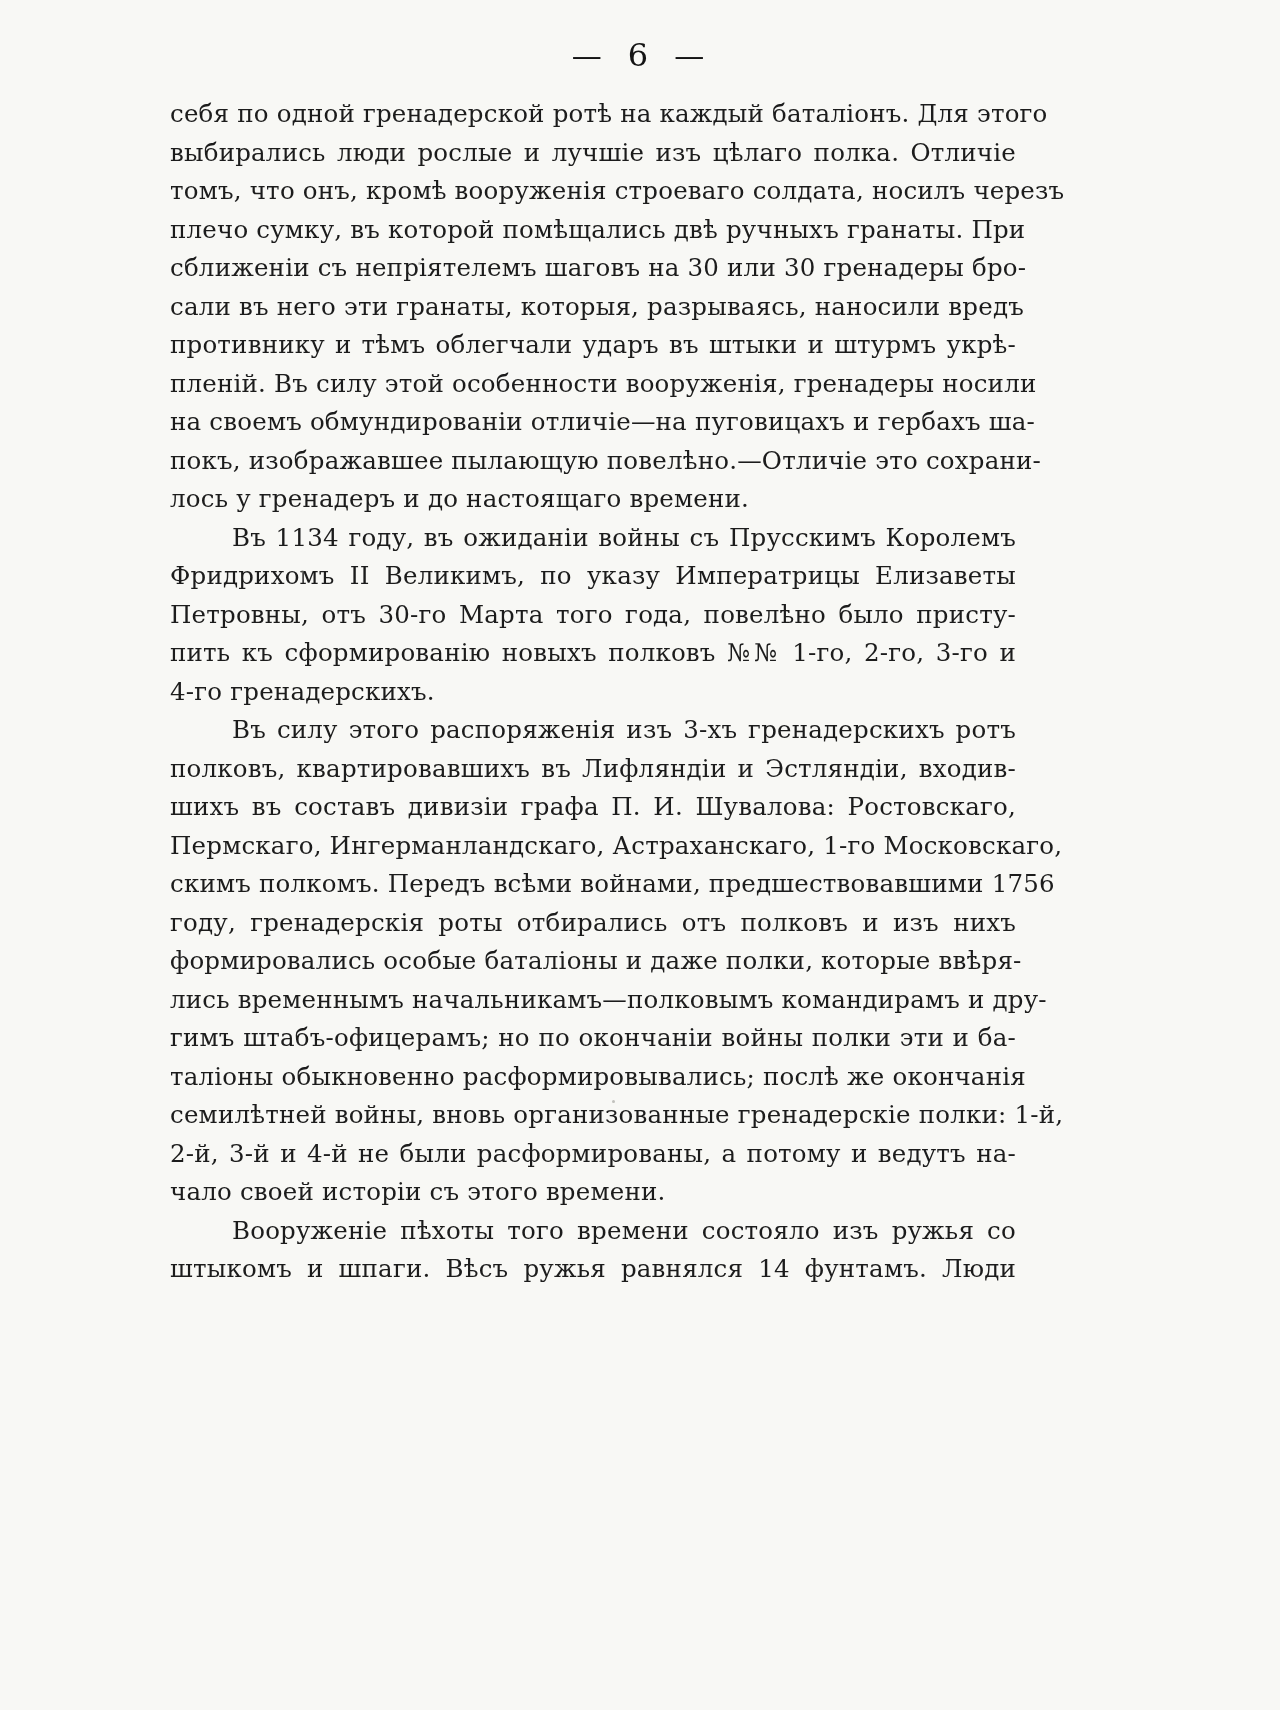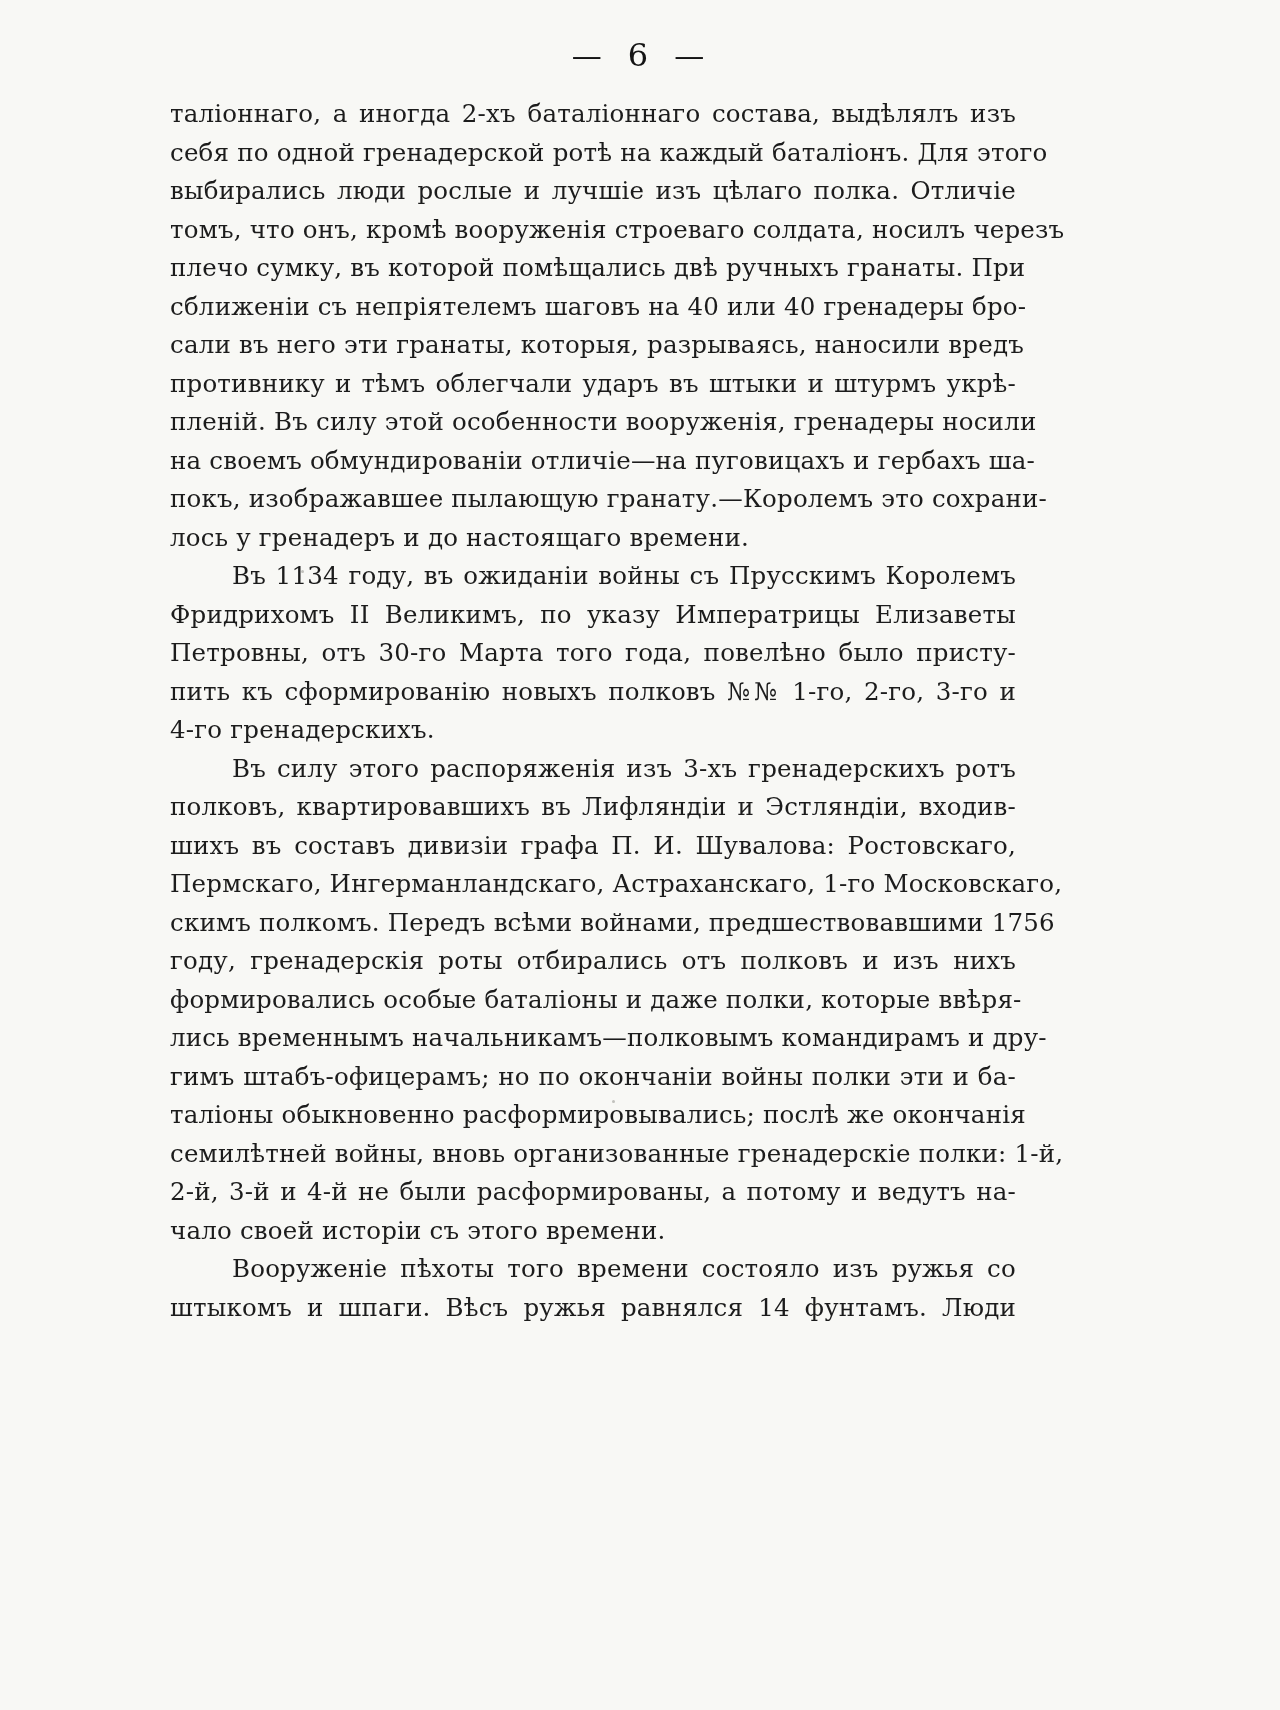--- a/index.html
+++ b/index.html
@@ -62,31 +62,30 @@
 
   <div class="page-header">
     <span>—</span>
     <span class="num">6</span>
     <span>—</span>
   </div>
 
   <div class="text-block">
 
     <div>
-      <div class="line">таліоннаго, а иногда 2-хъ баталіоннаго состава, выдѣлялъ изъ</div>
       <div class="line">себя по одной гренадерской ротѣ на каждый баталіонъ. Для этого</div>
       <div class="line">выбирались люди рослые и лучшіе изъ цѣлаго полка. Отличіе</div>
       <div class="line">томъ, что онъ, кромѣ вооруженія строеваго солдата, носилъ черезъ</div>
       <div class="line">плечо сумку, въ которой помѣщались двѣ ручныхъ гранаты. При</div>
-      <div class="line">сближеніи съ непріятелемъ шаговъ на 40 или 40 гренадеры бро-</div>
+      <div class="line">сближеніи съ непріятелемъ шаговъ на 30 или 30 гренадеры бро-</div>
       <div class="line">сали въ него эти гранаты, которыя, разрываясь, наносили вредъ</div>
       <div class="line">противнику и тѣмъ облегчали ударъ въ штыки и штурмъ укрѣ-</div>
       <div class="line">пленій. Въ силу этой особенности вооруженія, гренадеры носили</div>
       <div class="line">на своемъ обмундированіи отличіе—на пуговицахъ и гербахъ ша-</div>
-      <div class="line">покъ, изображавшее пылающую гранату.—Королемъ это сохрани-</div>
+      <div class="line">покъ, изображавшее пылающую повелѣно.—Отличіе это сохрани-</div>
       <div class="line end">лось у гренадеръ и до настоящаго времени.</div>
     </div>
 
     <div>
       <div class="line indent">Въ 1134 году, въ ожиданіи войны съ Прусскимъ Королемъ</div>
       <div class="line">Фридрихомъ II Великимъ, по указу Императрицы Елизаветы</div>
       <div class="line">Петровны, отъ 30-го Марта того года, повелѣно было присту-</div>
       <div class="line">пить къ сформированію новыхъ полковъ №№ 1-го, 2-го, 3-го и</div>
       <div class="line end">4-го гренадерскихъ.</div>
     </div>

